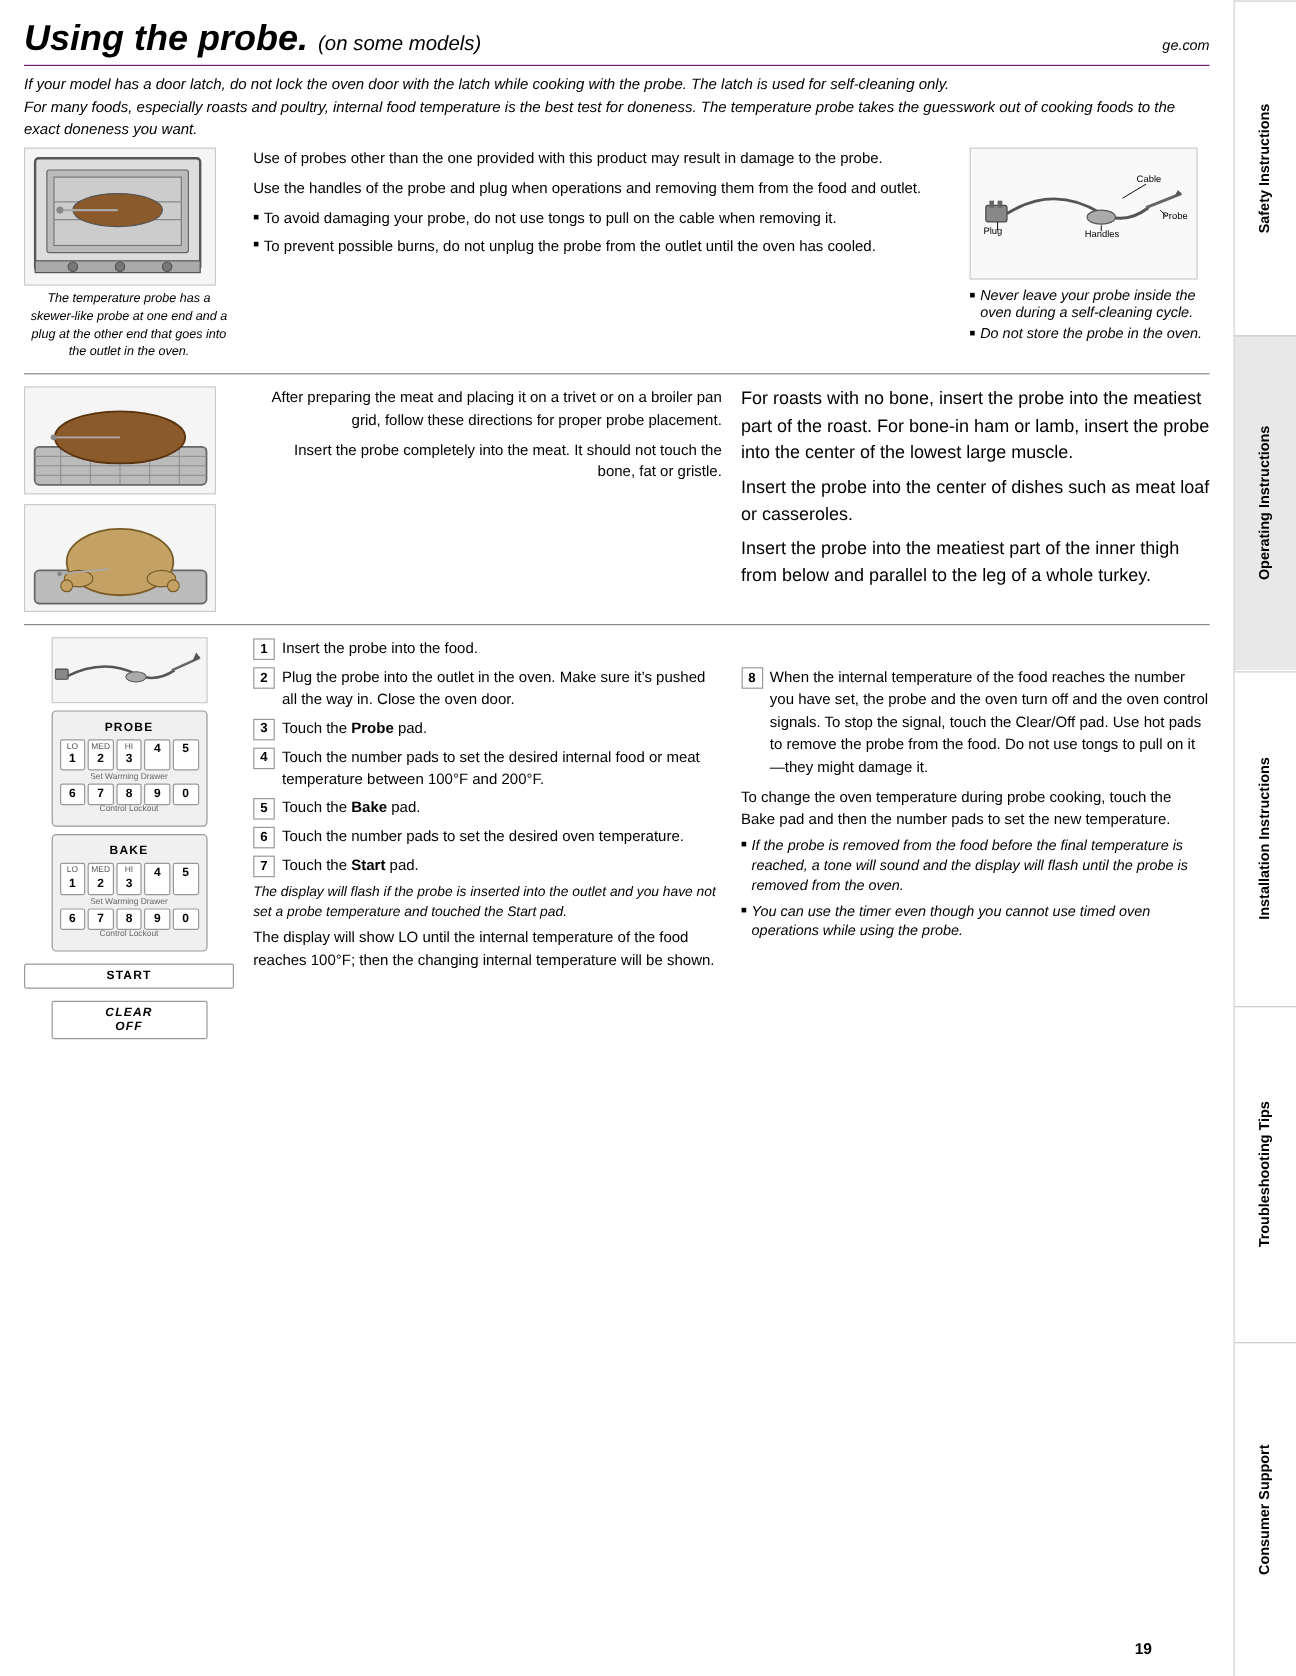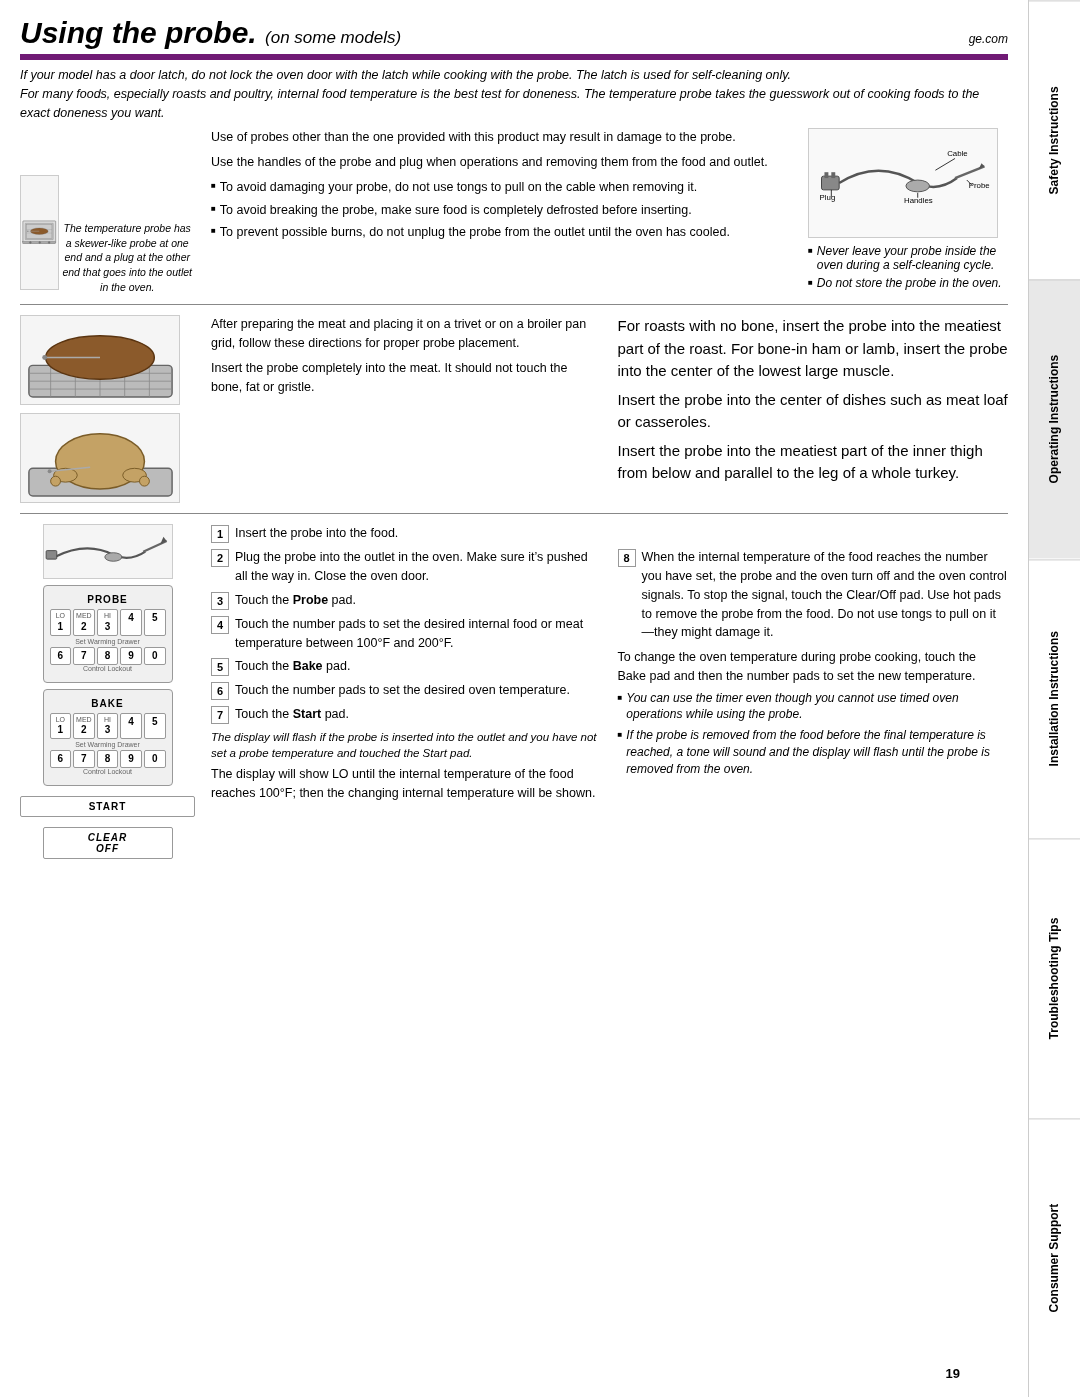--- a/index.html
+++ b/index.html
@@ -58,21 +58,21 @@
       padding: 16px 20px 16px 20px;
       overflow: hidden;
     }
 
     
     .page-header {
       display: flex;
       justify-content: space-between;
       align-items: baseline;
       margin-bottom: 6px;
-      border-bottom: 6px solid #701a75;
+      border-bottom: 1px solid #701a75;
       padding-bottom: 4px;
     }
     .page-title {
       font-size: 30px;
       font-style: italic;
       font-weight: bold;
     }
     .page-url {
       font-size: 12px;
       font-style: italic;
@@ -89,22 +89,22 @@
     
     .section1 {
       display: flex;
       gap: 16px;
       margin-bottom: 10px;
       border-bottom: 1px solid #888;
       padding-bottom: 10px;
     }
     .section1-left {
       display: flex;
-      flex-direction: row;
-      align-items: flex-end;
+      flex-direction: column;
+      align-items: flex-start;
       width: 175px;
       flex-shrink: 0;
     }
     .oven-image {
       width: 160px;
       height: 115px;
       border: 1px solid #ccc;
       background: #f5f5f5;
       display: flex;
       align-items: center;
@@ -200,20 +200,21 @@
       align-items: center;
       justify-content: center;
     }
     .section2-middle {
       flex: 1;
       font-size: 12.5px;
       line-height: 1.5;
     }
     .section2-middle p {
       margin-bottom: 6px;
+      text-align: right;
     }
     .section2-right {
       flex: 1;
       font-size: 15px;
       line-height: 1.5;
     }
     .section2-right p {
       margin-bottom: 6px;
     }
 
@@ -435,23 +436,20 @@
         </svg>
       </div>
       <div class="image-caption">The temperature probe has a skewer-like probe at one end and a plug at the other end that goes into the outlet in the oven.</div>
     </div>
 
     <div class="section1-middle">
       <p>Use of probes other than the one provided with this product may result in damage to the probe.</p>
       <p>Use the handles of the probe and plug when operations and removing them from the food and outlet.</p>
       <div class="bullet-item">
         <span>To avoid damaging your probe, do not use tongs to pull on the cable when removing it.</span>
-      </div>
-      <div class="bullet-item">
-        <span>To avoid breaking the probe, make sure food is completely defrosted before inserting.</span>
       </div>
       <div class="bullet-item">
         <span>To prevent possible burns, do not unplug the probe from the outlet until the oven has cooled.</span>
       </div>
     </div>
 
     <div class="section1-right">
 
       <div class="probe-diagram">
         <svg viewBox="0 0 190 110" xmlns="http://www.w3.org/2000/svg">
@@ -690,23 +688,23 @@
       <div style="display:flex; gap:6px; align-items:flex-start; margin-bottom:6px;">
         <div class="step-num">8</div>
         <div class="step-text">
           <span>When the internal temperature of the food reaches the number you have set, the probe and the oven turn off and the oven control signals. To stop the signal, touch the Clear/Off pad. Use hot pads to remove the probe from the food. Do not use tongs to pull on it—they might damage it.</span>
         </div>
       </div>
       <p class="step-normal">
         <span>To change the oven temperature during probe cooking, touch the Bake pad and then the number pads to set the new temperature.</span>
       </p>
       <div class="step-bullet">
+        <span>If the probe is removed from the food before the final temperature is reached, a tone will sound and the display will flash until the probe is removed from the oven.</span>
+      </div>
+      <div class="step-bullet">
         <span>You can use the timer even though you cannot use timed oven operations while using the probe.</span>
       </div>
-      <div class="step-bullet">
-        <span>If the probe is removed from the food before the final temperature is reached, a tone will sound and the display will flash until the probe is removed from the oven.</span>
-      </div>
     </div>
   </div>
 
   <div class="page-number">19</div>
 
 </div>
 
 </body></html>

